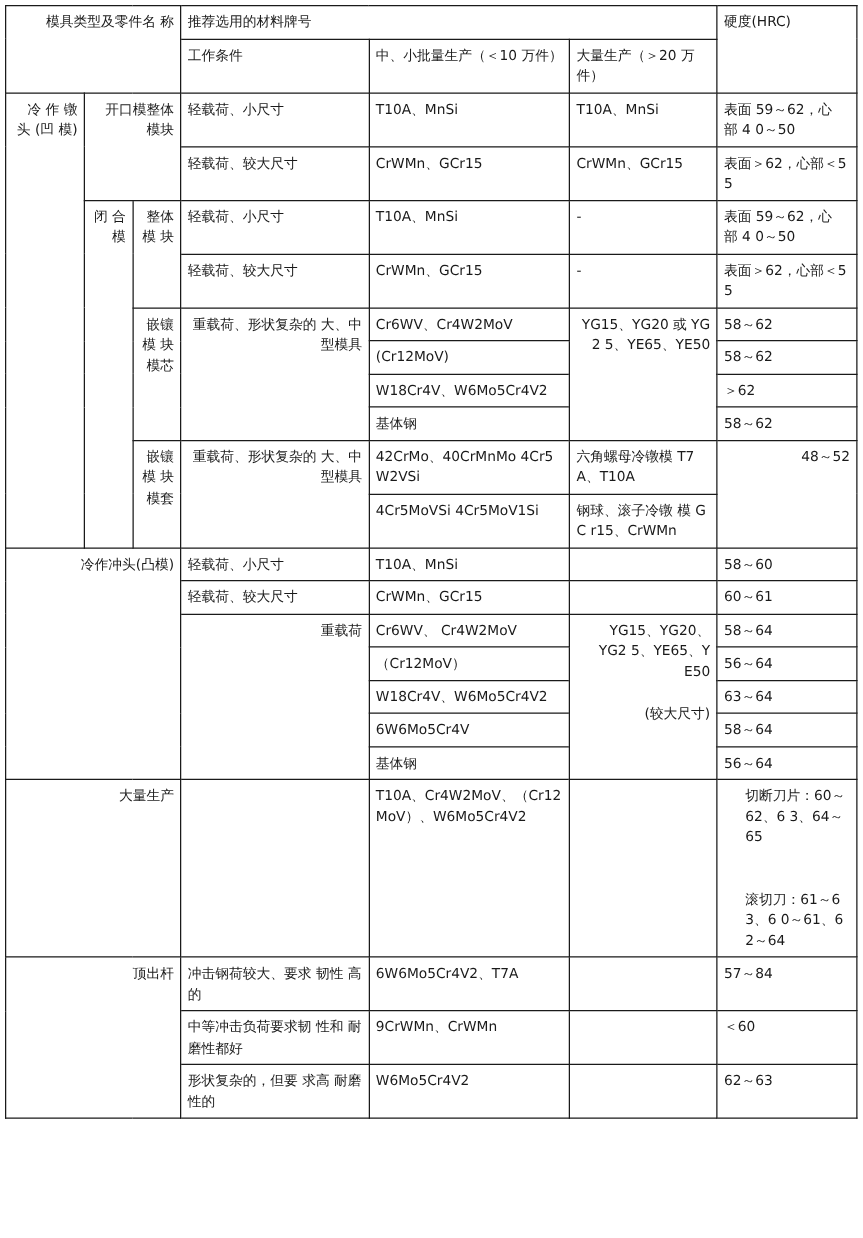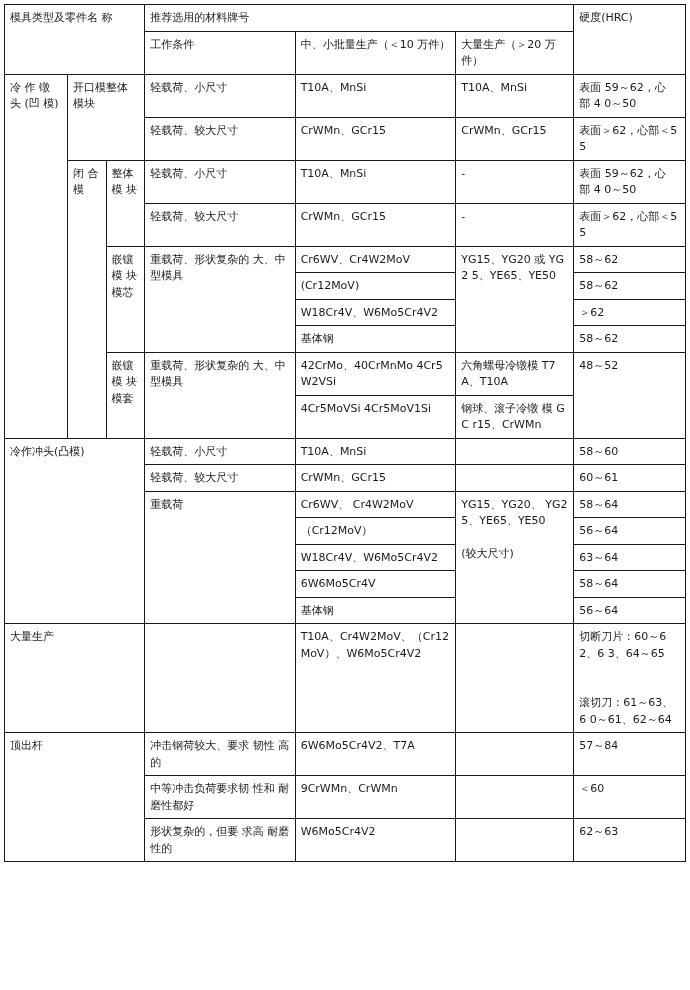--- a/index.html
+++ b/index.html
@@ -27,22 +27,22 @@
     margin: 4px 0 0 4px;
   }
   table.mold td {
     border: 1px solid #1a1a1a;
     vertical-align: top;
     padding: 5px 5px 4px 5px;
     line-height: 1.5;
     font-size: 11px;
     word-break: break-all;
   }
-  .vcenter { vertical-align: middle; }
-  .cell-text { display: block; }
+  .vcenter { vertical-align: middle; text-align: right; }
+  .cell-text { display: block; margin-left: 17px; }
   .w-col1 { width: 62px; }
   .w-col2 { width: 38px; }
   .w-col3 { width: 38px; }
   .w-col4 { width: 148px; }
   .w-col5 { width: 158px; }
   .w-col6 { width: 116px; }
   .w-col7 { width: 110px; }
 </style>
 </head>
 <body>

